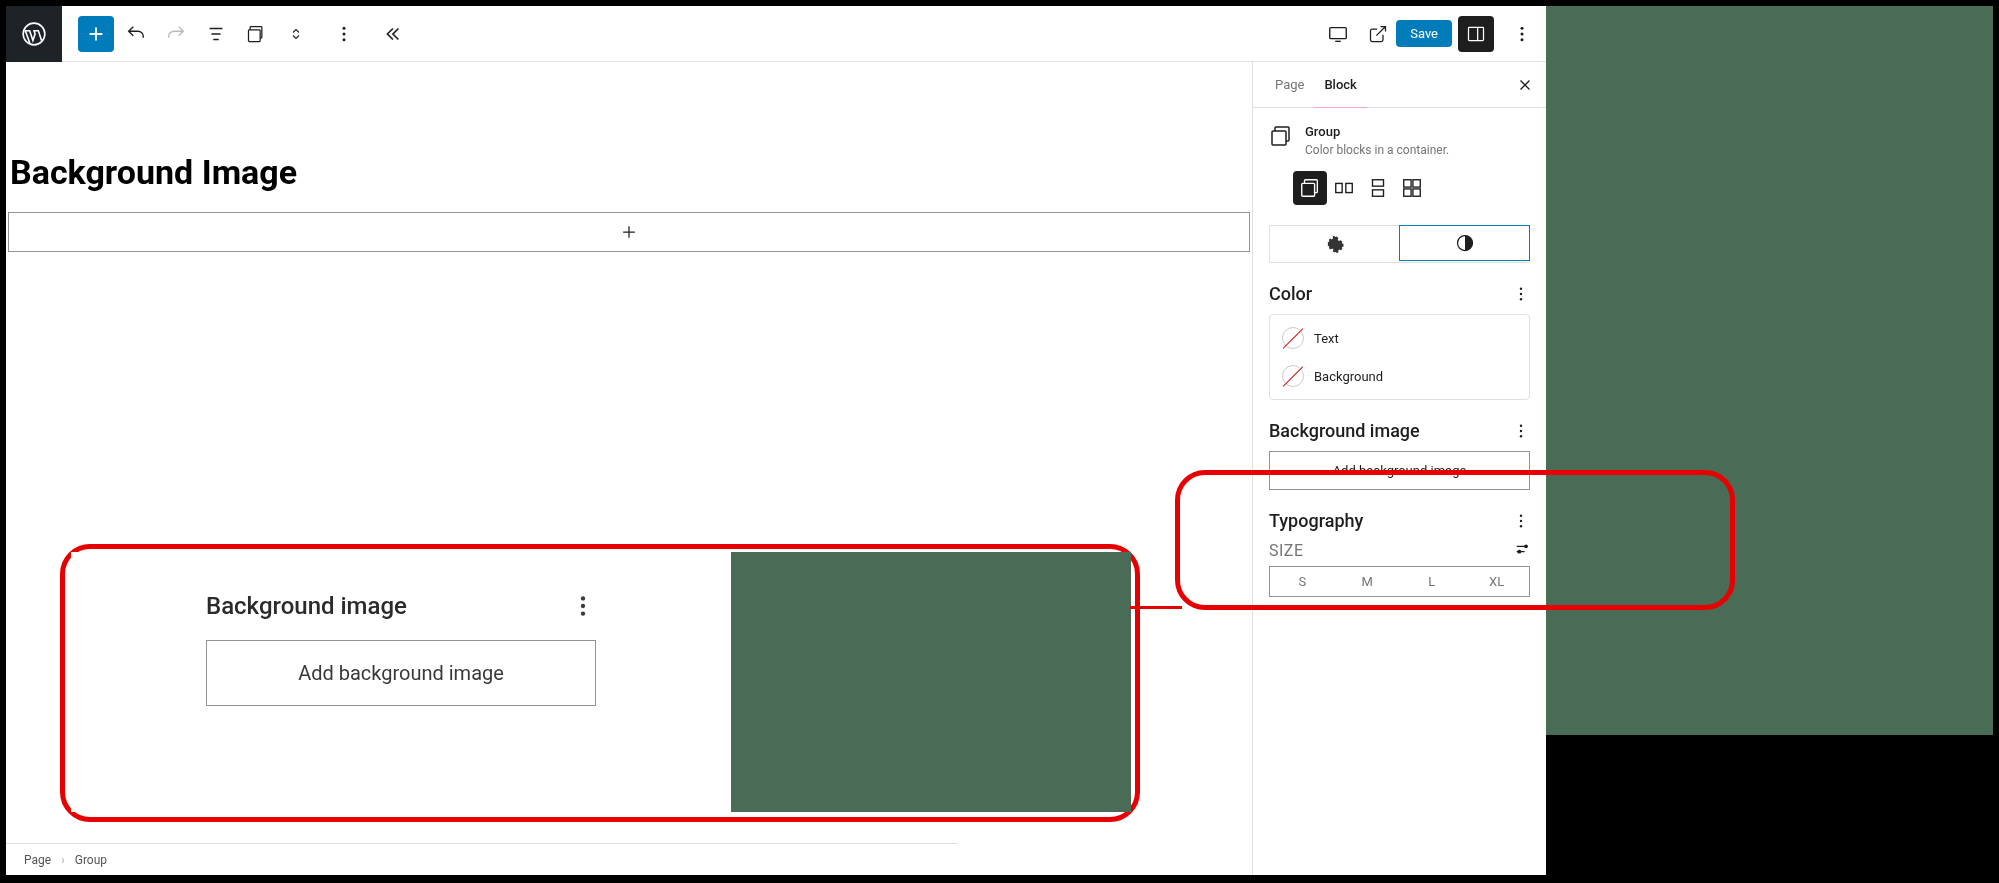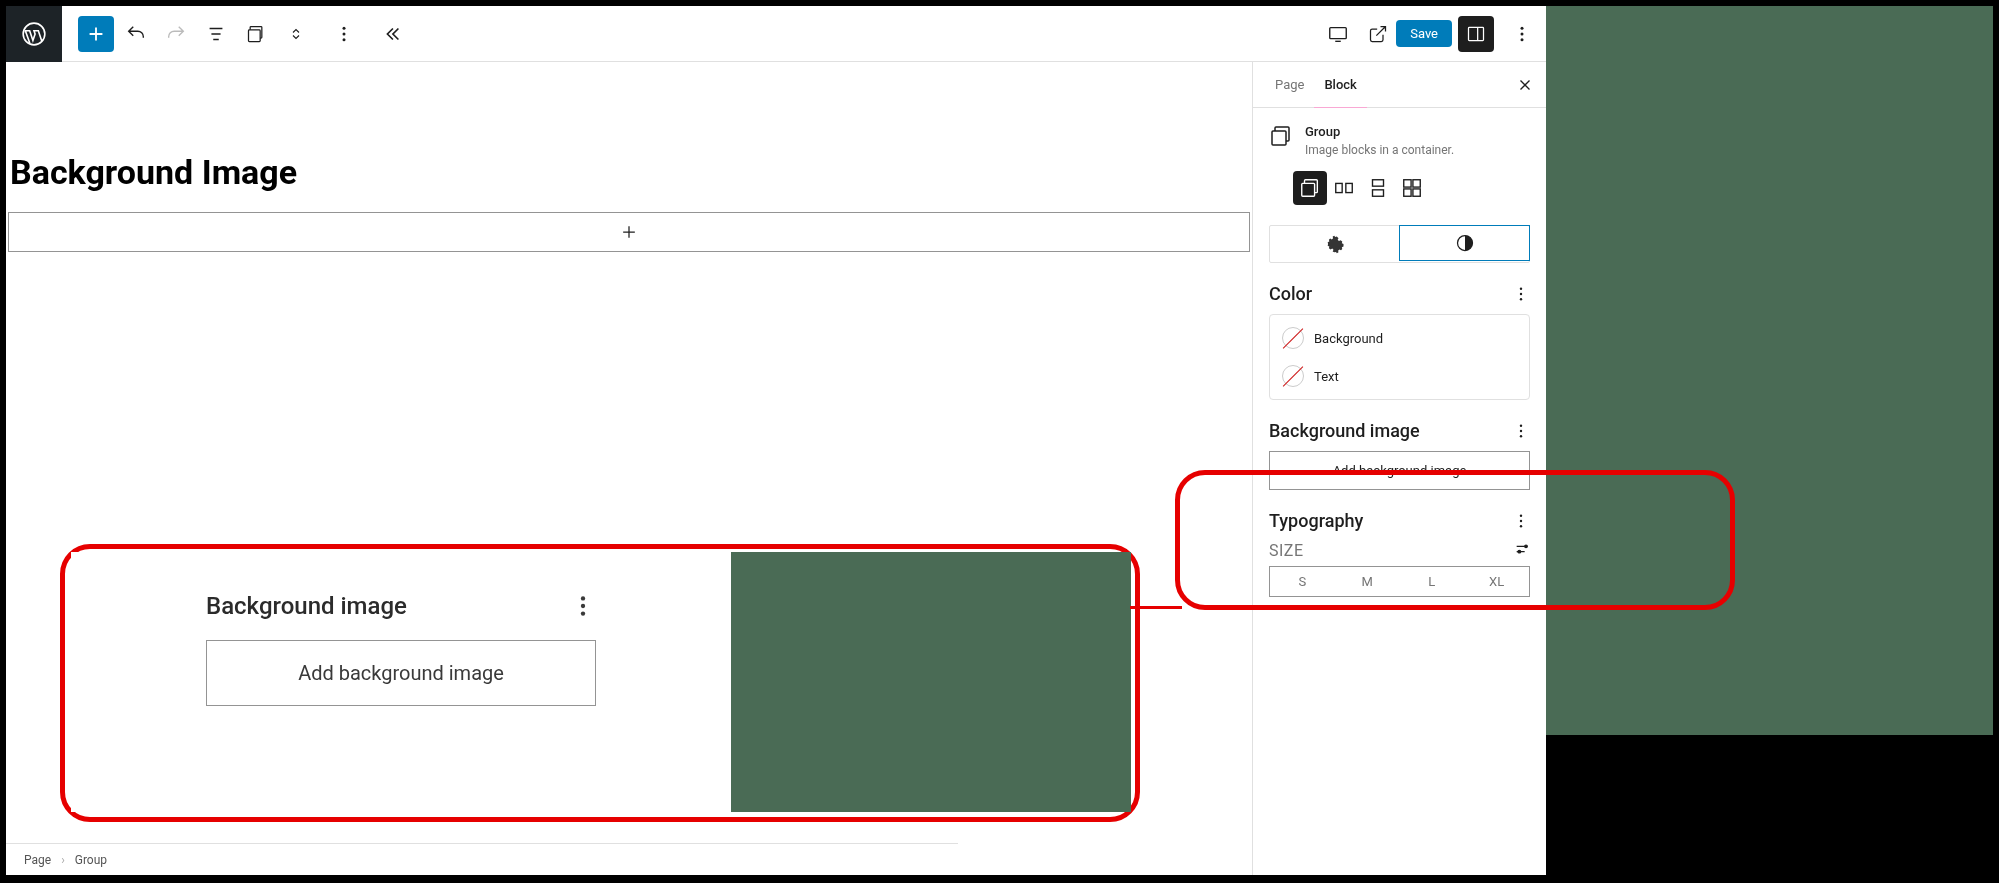--- a/index.html
+++ b/index.html
@@ -203,21 +203,21 @@
         <div class="sb-body">
           <div class="block-header">
             <div class="bh-icon">
               <svg width="24" height="24" viewBox="0 0 24 24" fill="none" stroke="#1e1e1e" stroke-width="1.5">
                   <rect x="6" y="3" width="14" height="14" rx="1"></rect>
                   <rect x="3" y="7" width="14" height="14" rx="1" fill="#fff"></rect>
                 </svg>
             </div>
             <div class="bh-text">
               <strong>Group</strong>
-              <p>Image blocks in a container.</p>
+              <p>Color blocks in a container.</p>
             </div>
           </div>
           <div class="variation-row">
             <div class="var-btn active">
               <svg width="22" height="22" viewBox="0 0 24 24" fill="none" stroke="currentColor" stroke-width="1.5">
                   <rect x="6" y="3" width="14" height="14" rx="1"></rect>
                   <rect x="3" y="7" width="14" height="14" rx="1" fill="#1e1e1e"></rect>
                 </svg>
             </div>
             <div class="var-btn">
@@ -262,25 +262,25 @@
                 <svg width="18" height="18" viewBox="0 0 24 24" fill="#1e1e1e">
                   <circle cx="12" cy="5" r="1.6"></circle>
                   <circle cx="12" cy="12" r="1.6"></circle>
                   <circle cx="12" cy="19" r="1.6"></circle>
                 </svg>
               </span>
           </div>
           <div class="color-wrap">
           <div class="color-item">
             <div class="swatch none"></div>
-            <span>Background</span>
+            <span>Text</span>
           </div>
           <div class="color-item">
             <div class="swatch none"></div>
-            <span>Text</span>
+            <span>Background</span>
           </div>
           </div>
 
           <div class="bg-panel">
             <div class="panel-title nocap">
               <span>Background image</span>
               <span>
                   <svg width="18" height="18" viewBox="0 0 24 24" fill="#1e1e1e">
                     <circle cx="12" cy="5" r="1.6"></circle>
                     <circle cx="12" cy="12" r="1.6"></circle>

